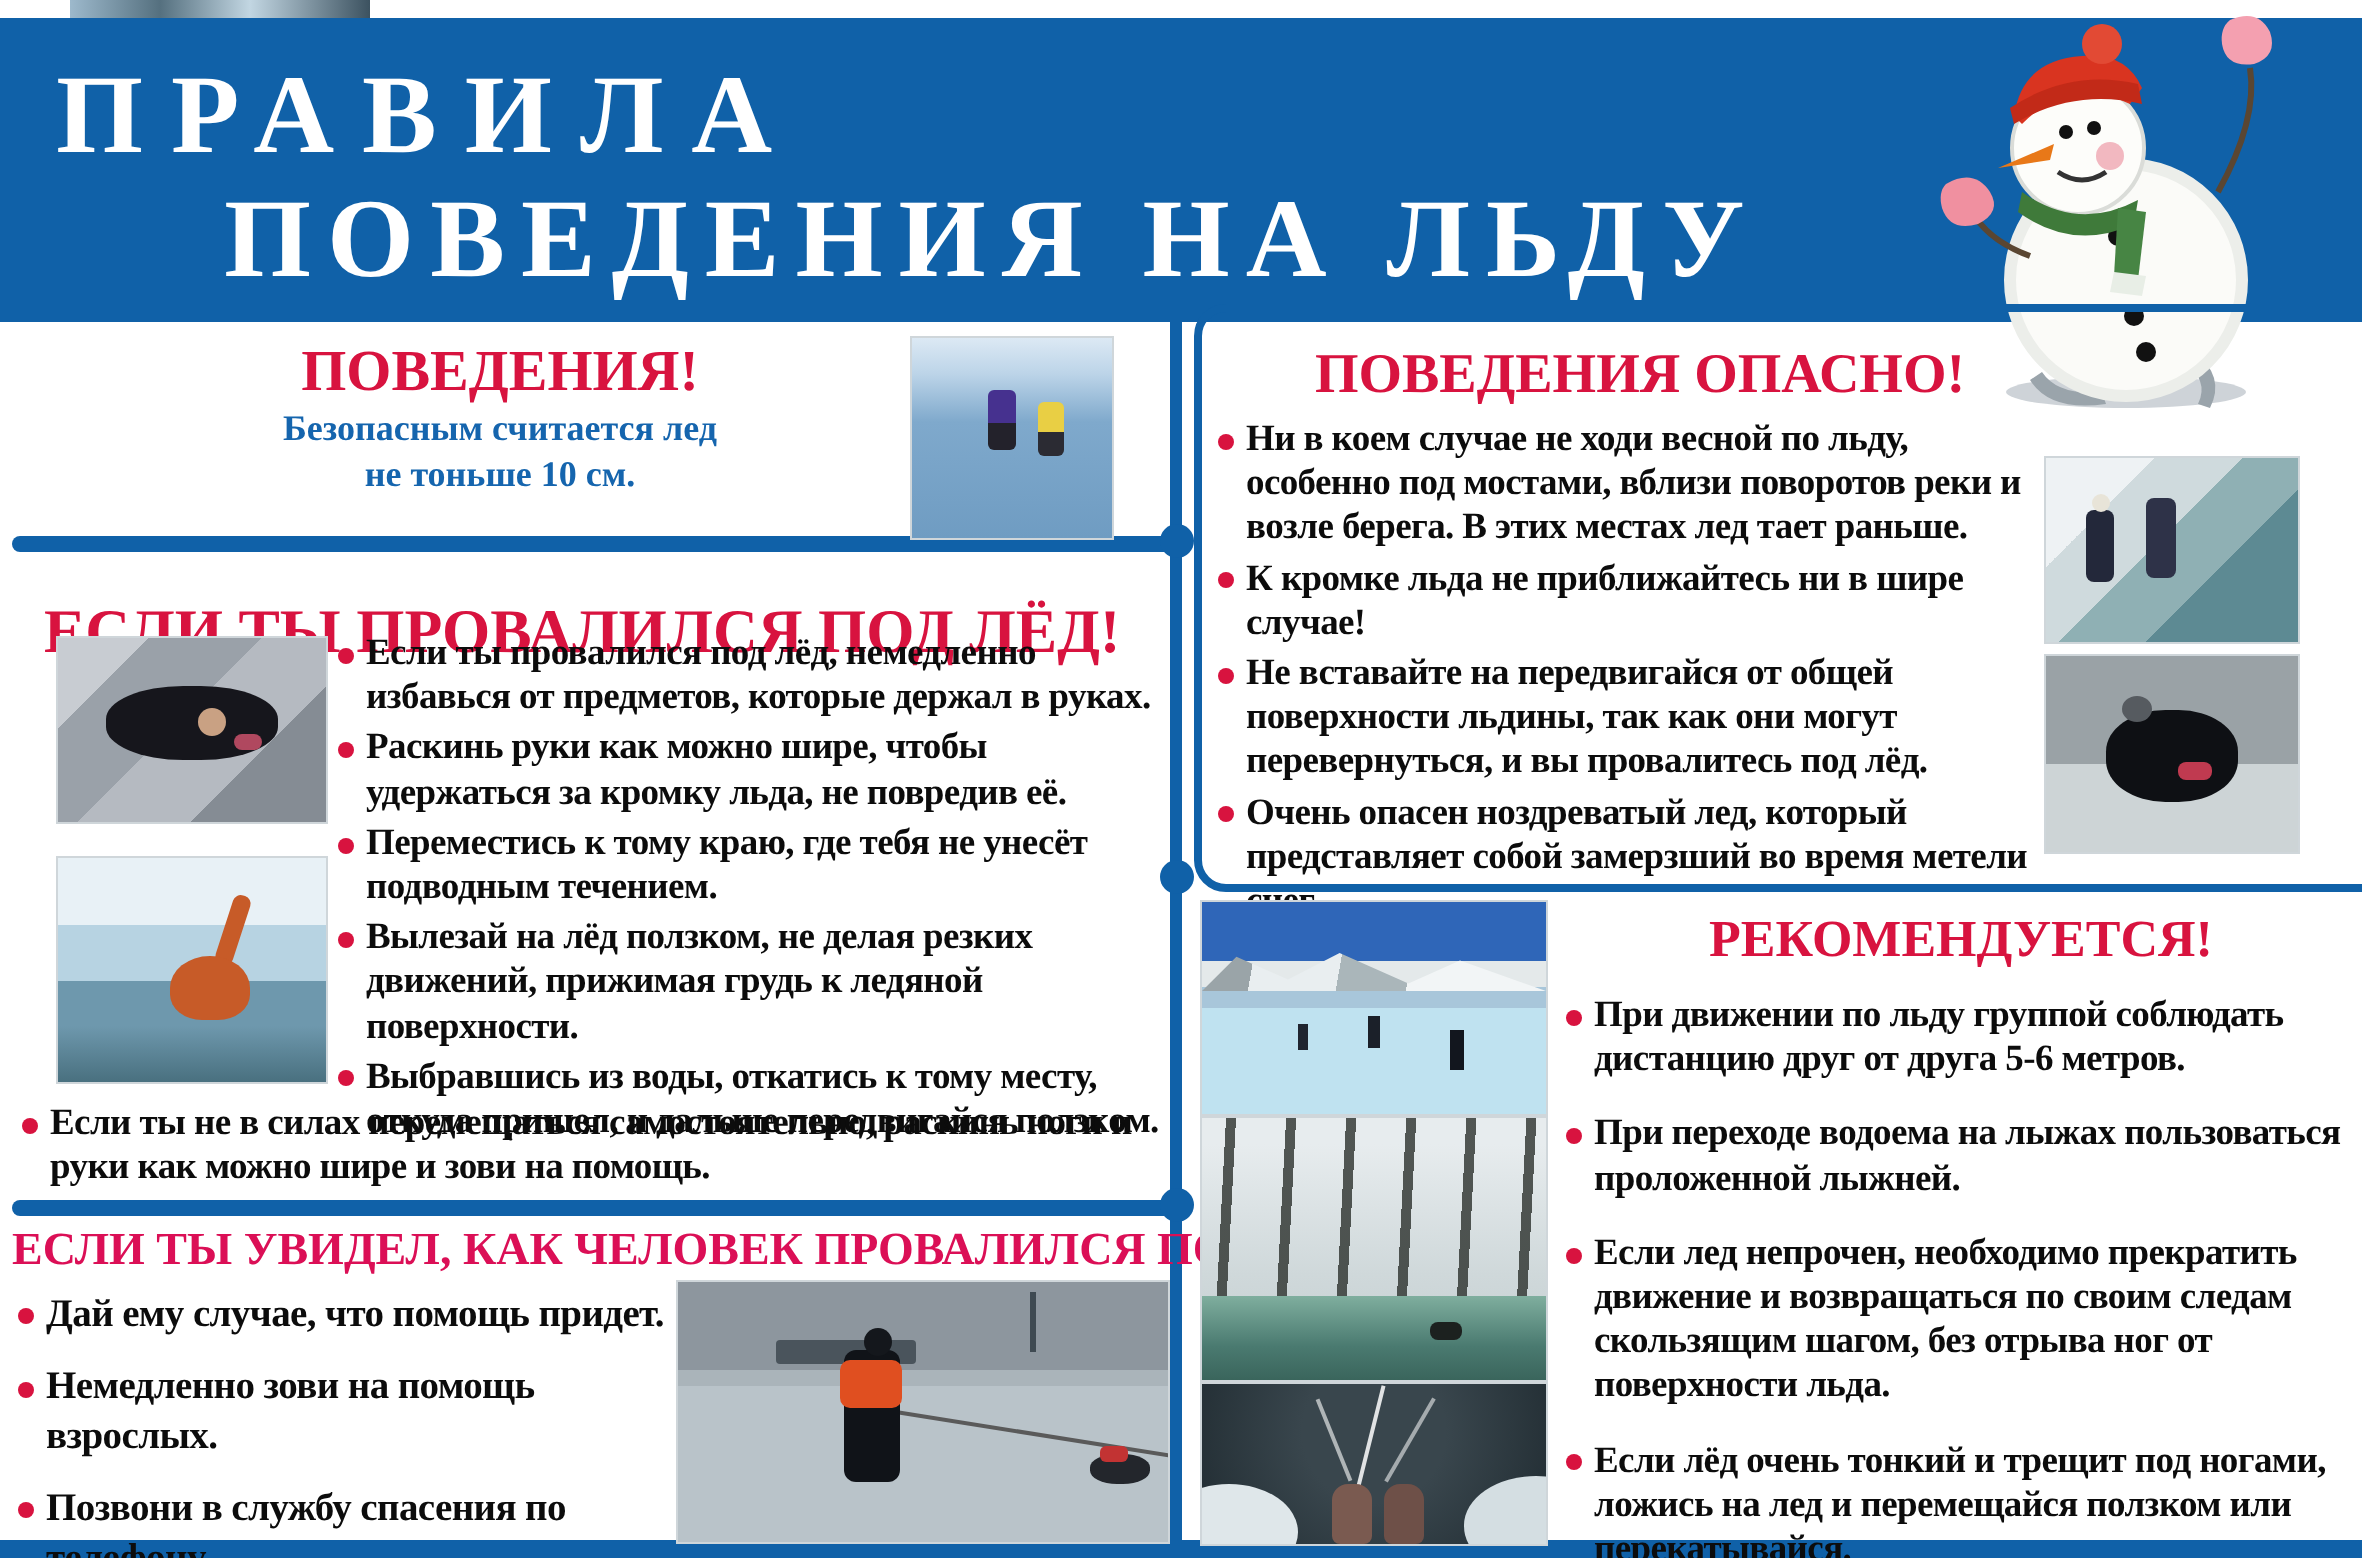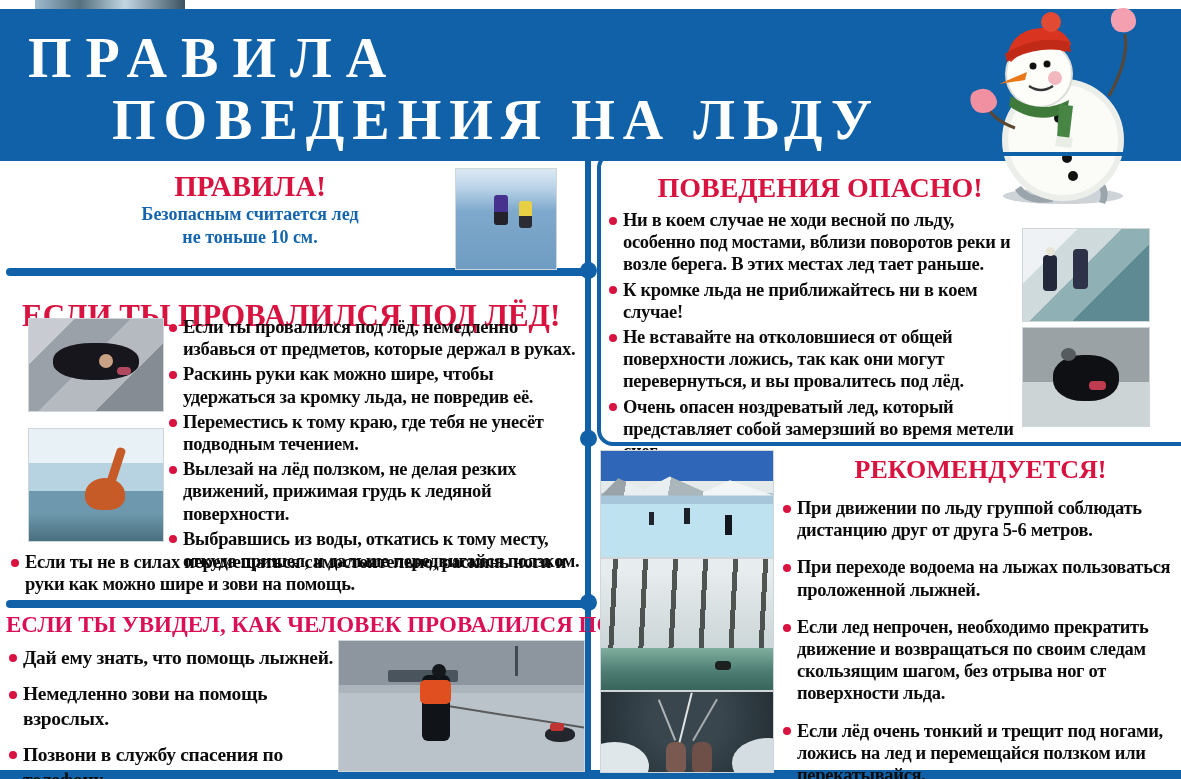--- a/index.html
+++ b/index.html
@@ -162,21 +162,21 @@
   <div class="vdiv"></div>
   <div class="hbar" id="hbar1"></div>
   <div class="hbar" id="hbar2"></div>
   <div class="deadly-box"></div>
   <div class="dot" style="top:262px"></div>
   <div class="dot" style="top:430px"></div>
   <div class="dot" style="top:594px"></div>
   <div class="bottombar"></div>
 
   <div class="attn-wrap">
-    <div class="red-h attn-h">ПРАВИЛА!</div>
+    <div class="red-h attn-h">ПОВЕДЕНИЯ!</div>
     <div class="attn-blue">Безопасным считается лед</div>
     <div class="attn-blue">не тоньше 10 см.</div>
   </div>
   <div class="ph" id="ph-walkers">
     <div class="fig-purple"></div>
     <div class="fig-yellow"></div>
   </div>
 
   <div class="red-h fell-h">ЕСЛИ ТЫ ПРОВАЛИЛСЯ ПОД ЛЁД!</div>
   <div class="ph" id="ph-hole">
@@ -194,40 +194,40 @@
     <li>Переместись к тому краю, где тебя не унесёт подводным течением.</li>
     <li>Вылезай на лёд ползком, не делая резких движений, прижимая грудь к ледяной поверхности.</li>
     <li>Выбравшись из воды, откатись к тому месту, откуда пришел, и дальше передвигайся ползком.</li>
   </ul>
   <ul class="blist" id="fell-extra">
     <li>Если ты не в силах перемещаться самостоятельно, раскинь ноги и руки как можно шире и зови на помощь.</li>
   </ul>
 
   <div class="saw-h">ЕСЛИ ТЫ УВИДЕЛ, КАК ЧЕЛОВЕК ПРОВАЛИЛСЯ ПОД ЛЁД</div>
   <ul class="blist" id="saw-list">
-    <li>Дай ему знать, что помощь лыжней.</li>
+    <li>Дай ему случае, что помощь придет.</li>
     <li>Немедленно зови на помощь взрослых.</li>
     <li><span>Позвони в службу спасения по телефону </span></li>
   </ul>
   <div class="ph" id="ph-rescuer">
     <div class="resc-crane"></div>
     <div class="resc-hull"></div>
     <div class="resc-rope"></div>
     <div class="resc-suit"></div>
     <div class="resc-vest"></div>
     <div class="resc-head"></div>
     <div class="resc-victim"></div>
     <div class="resc-victim-red"></div>
   </div>
 
   <div class="red-h deadly-h">ПОВЕДЕНИЯ ОПАСНО!</div>
   <ul class="blist" id="deadly-list">
     <li>Ни в коем случае не ходи весной по льду, особенно под мостами, вблизи поворотов реки и возле берега. В этих местах лед тает раньше.</li>
-    <li>К кромке льда не приближайтесь ни в коем случае!</li>
-    <li>Не вставайте на отколовшиеся от общей поверхности ложись, так как они могут перевернуться, и вы провалитесь под лёд.</li>
+    <li>К кромке льда не приближайтесь ни в шире случае!</li>
+    <li>Не вставайте на передвигайся от общей поверхности льдины, так как они могут перевернуться, и вы провалитесь под лёд.</li>
     <li>Очень опасен ноздреватый лед, который представляет собой замерзший во время метели снег.</li>
   </ul>
   <div class="ph" id="ph-kids">
     <div class="kid1"></div>
     <div class="kid1hat"></div>
     <div class="kid2"></div>
   </div>
   <div class="ph" id="ph-crawl">
     <div class="crawl-man"></div>
     <div class="crawl-red"></div>

